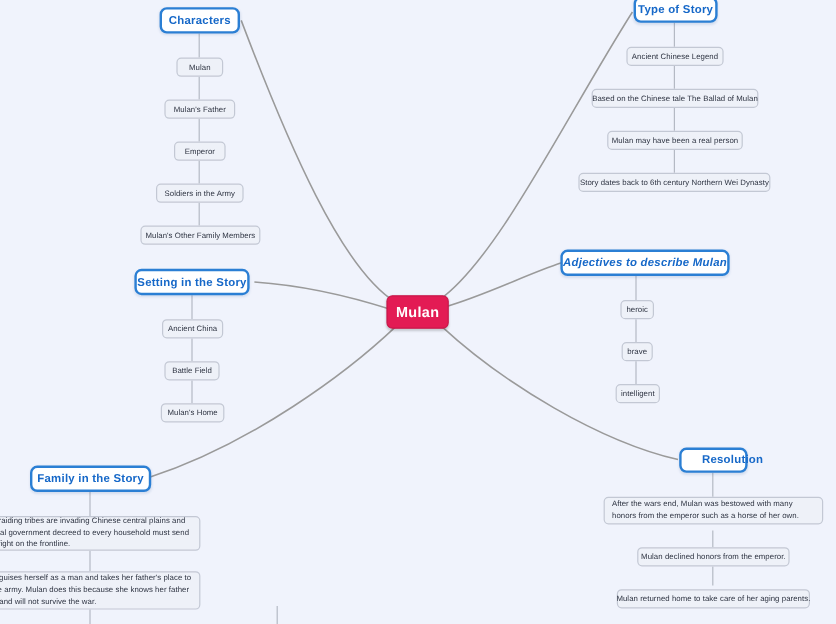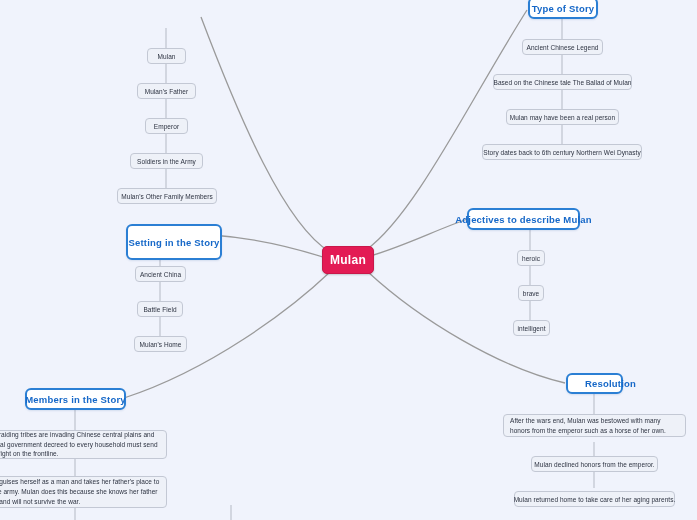--- a/index.html
+++ b/index.html
@@ -124,43 +124,44 @@
 
       <path d="M 594 394 L 594 414"></path>
       <path d="M 594 442 L 594 456"></path>
       <path d="M 594 472 L 594 488"></path>
       <path d="M 231 505 L 231 520"></path>
     </g>
   </svg>
 
   <div class="node root" style="left:322px; top:246px; width:52px; height:28px;">Mulan</div>
 
+  <div class="node branch" style="left:133px; top:6px; width:67px; height:22px;">Characters</div>
   <div class="node leaf" style="left:147px; top:48px; width:39px; height:16px;">Mulan</div>
   <div class="node leaf" style="left:137px; top:83px; width:59px; height:16px;">Mulan's Father</div>
   <div class="node leaf" style="left:145px; top:118px; width:43px; height:16px;">Emperor</div>
   <div class="node leaf" style="left:130px; top:153px; width:73px; height:16px;">Soldiers in the Army</div>
   <div class="node leaf" style="left:117px; top:188px; width:100px; height:16px;">Mulan's Other Family Members</div>
 
   <div class="node branch" style="left:528px; top:-3px; width:70px; height:22px;">Type of Story</div>
   <div class="node leaf" style="left:522px; top:39px; width:81px; height:16px;">Ancient Chinese Legend</div>
   <div class="node leaf" style="left:493px; top:74px; width:139px; height:16px;">Based on the Chinese tale The Ballad of Mulan</div>
   <div class="node leaf" style="left:506px; top:109px; width:113px; height:16px;">Mulan may have been a real person</div>
   <div class="node leaf" style="left:482px; top:144px; width:160px; height:16px;">Story dates back to 6th century Northern Wei Dynasty</div>
 
-  <div class="node branch" style="left:126px; top:224px; width:96px; height:36px;">Setting in the Story</div>
+  <div class="node branch" style="left:112px; top:224px; width:96px; height:22px;">Setting in the Story</div>
   <div class="node leaf" style="left:135px; top:266px; width:51px; height:16px;">Ancient China</div>
   <div class="node leaf" style="left:137px; top:301px; width:46px; height:16px;">Battle Field</div>
   <div class="node leaf" style="left:134px; top:336px; width:53px; height:16px;">Mulan's Home</div>
 
-  <div class="node branch" style="left:467px; top:208px; width:113px; height:22px;">Adjectives to describe Mulan</div>
+  <div class="node branch" style="left:467px; top:208px; width:141px; height:22px;font-style:italic;">Adjectives to describe Mulan</div>
   <div class="node leaf" style="left:517px; top:250px; width:28px; height:16px;">heroic</div>
   <div class="node leaf" style="left:518px; top:285px; width:26px; height:16px;">brave</div>
   <div class="node leaf" style="left:513px; top:320px; width:37px; height:16px;">intelligent</div>
 
-  <div class="node branch" style="left:25px; top:388px; width:101px; height:22px;">Members in the Story</div>
+  <div class="node branch" style="left:25px; top:388px; width:101px; height:22px;">Family in the Story</div>
   <div class="node leaf multi" style="left:-36px; top:430px; width:203px; height:29px;">Nomadic raiding tribes are invading Chinese central plains and the imperial government decreed to every household must send a man to fight on the frontline.</div>
   <div class="node leaf multi" style="left:-36px; top:476px; width:203px; height:32px;">Mulan disguises herself as a man and takes her father's place to fight in the army. Mulan does this because she knows her father is too old and will not survive the war.</div>
 
   <div class="node branch" style="left:566px; top:373px; width:57px; height:21px;padding-left:32px;">Resolution</div>
   <div class="node leaf multi" style="left:503px; top:414px; width:183px; height:23px;">After the wars end, Mulan was bestowed with many honors from the emperor such as a horse of her own.</div>
   <div class="node leaf" style="left:531px; top:456px; width:127px; height:16px;">Mulan declined honors from the emperor.</div>
   <div class="node leaf" style="left:514px; top:491px; width:161px; height:16px;">Mulan returned home to take care of her aging parents.</div>
 
 </div>
 

